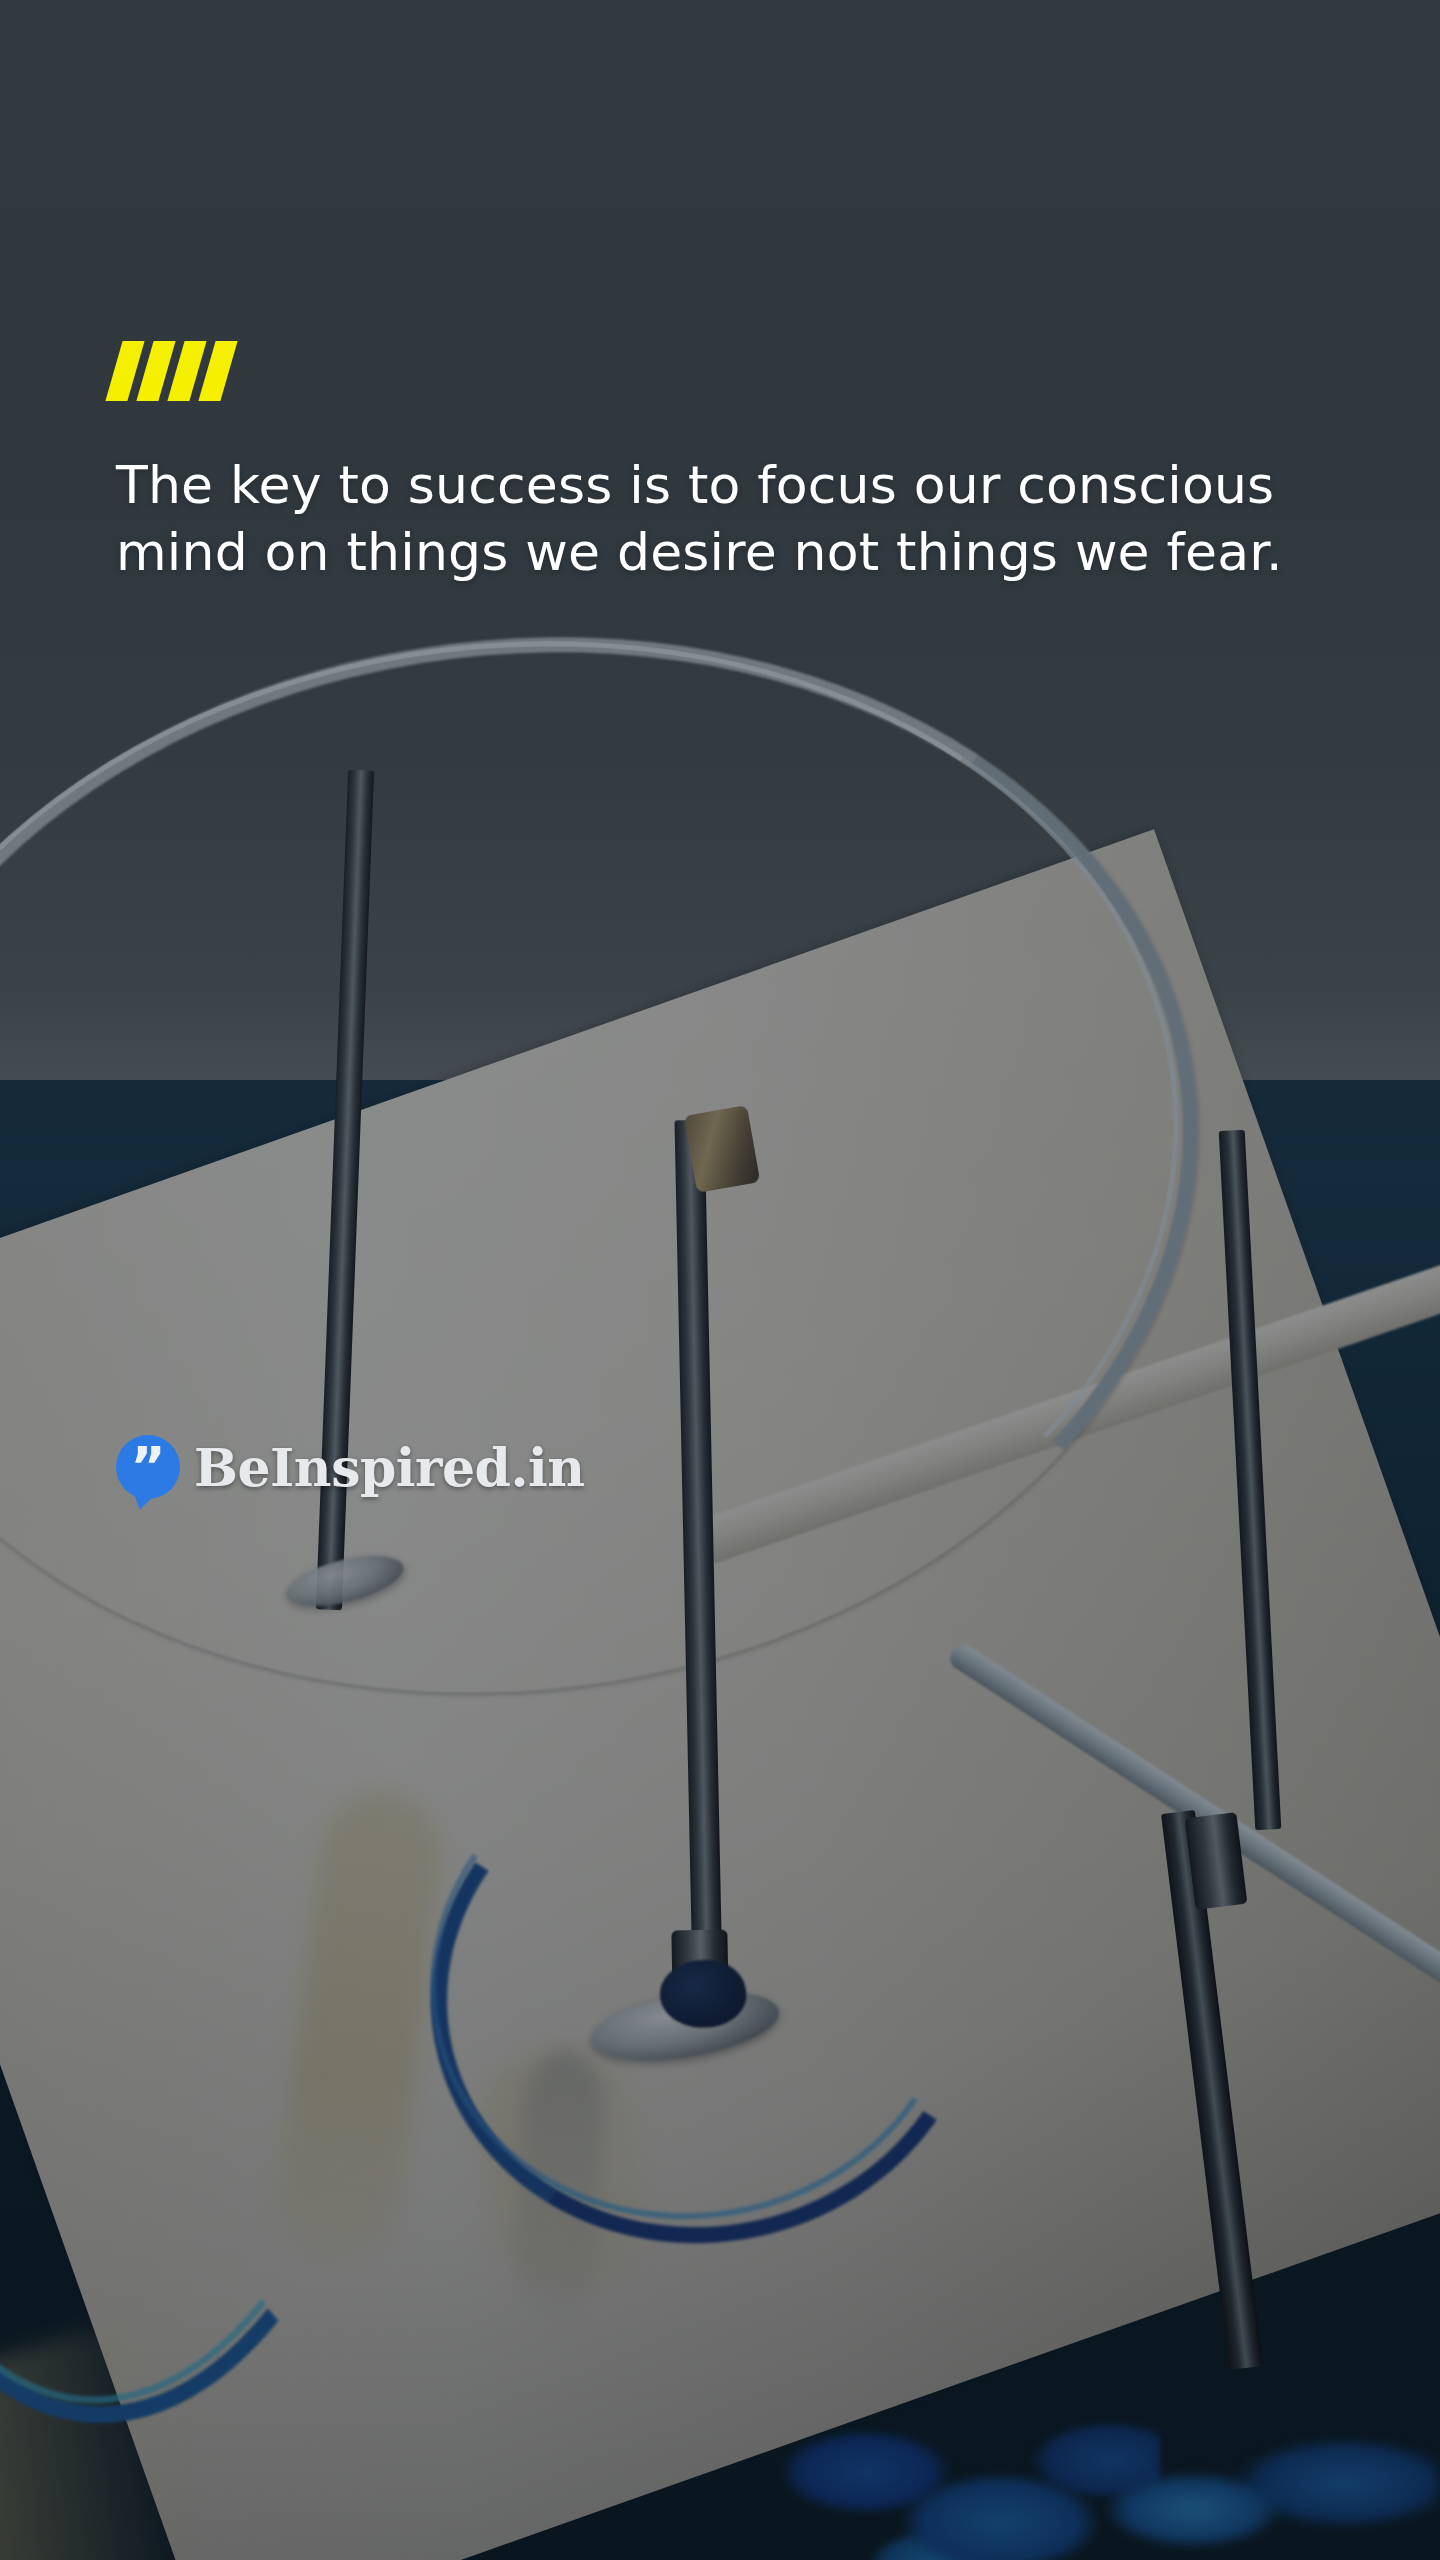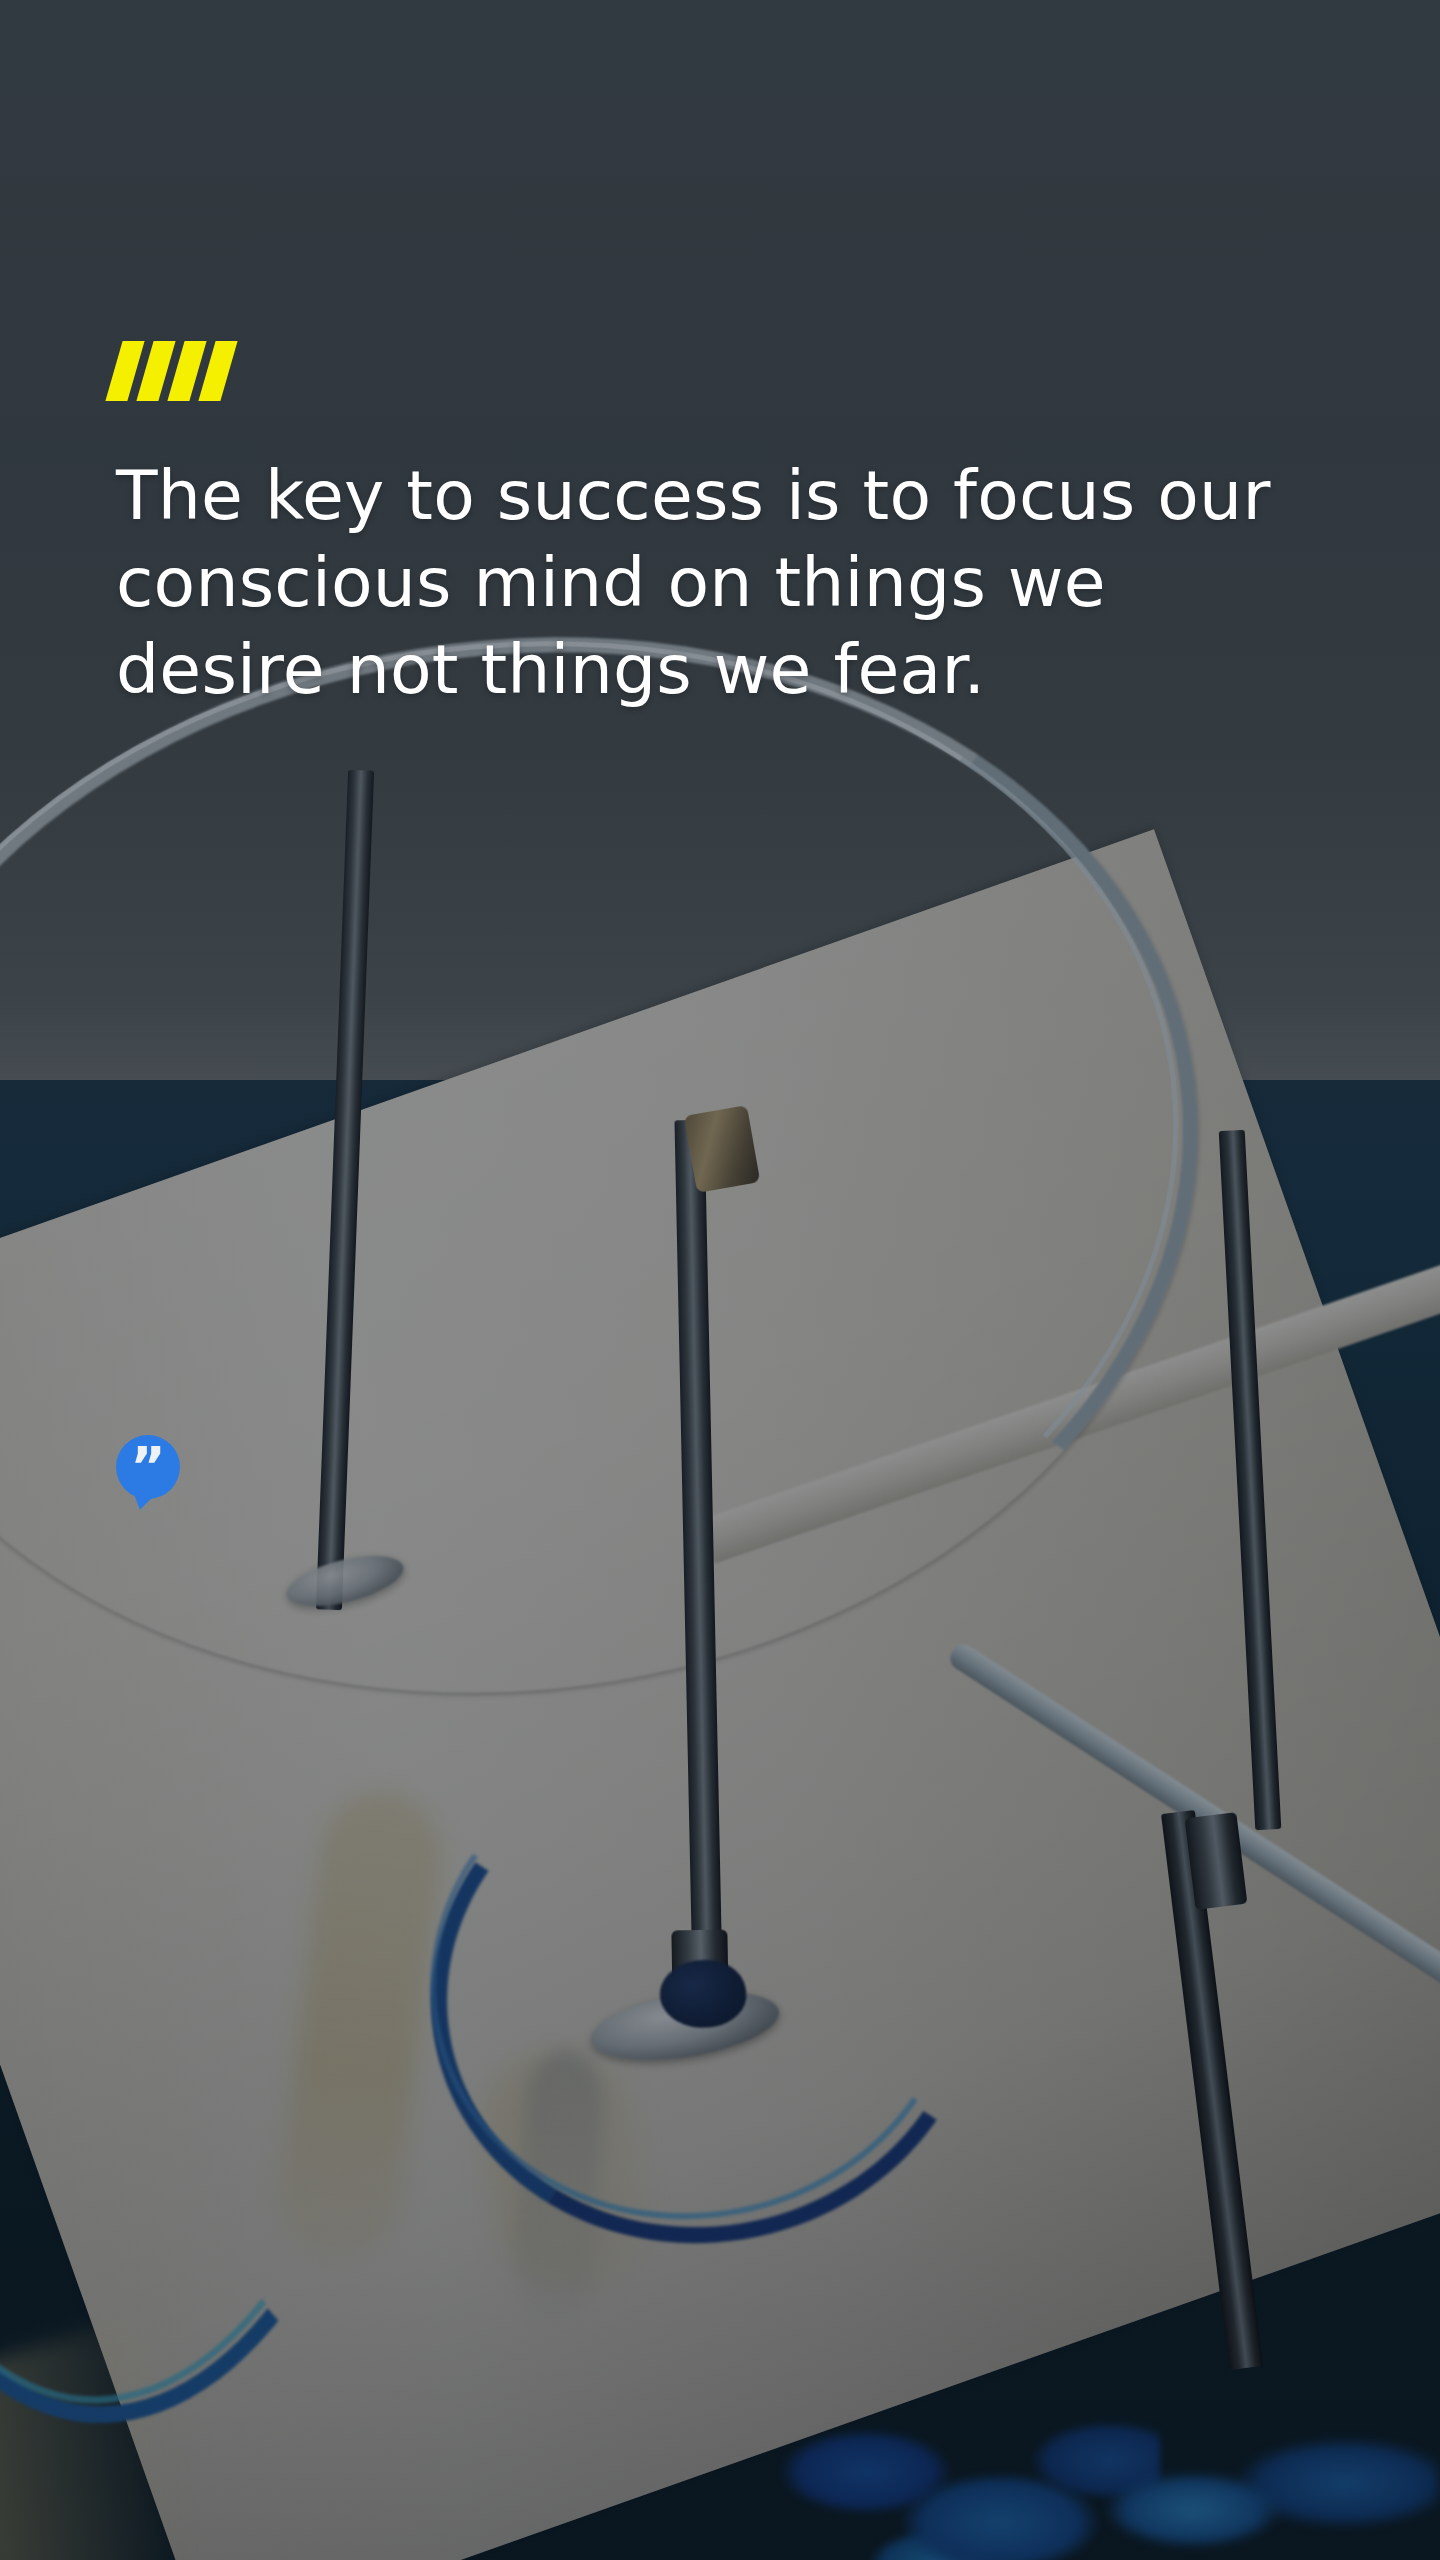--- a/index.html
+++ b/index.html
@@ -255,21 +255,21 @@
   }
   .quote-mark i {
     display: block; width: 22px; height: 60px;
     background: #f5f000;
     transform: skewX(-16deg);
   }
 
   .quote-text {
     position: absolute; left: 116px; top: 452px; width: 1182px;
     color: #ffffff;
-    font-size: 68px;
+    font-size: 52px;
     line-height: 1.28;
     font-weight: 400;
     letter-spacing: .2px;
     text-shadow: 0 2px 6px rgba(0,0,0,.28);
   }
 
   .author {
     position: absolute; left: 118px; top: 1215px;
     color: #f5f000;
     font-size: 57px;
@@ -383,16 +383,17 @@
 
     <div class="quote-text">The key to success is to focus our conscious mind on things we desire not things we fear.</div>
 
 
     <div class="brand">
       <div class="brand-badge">
         <span class="bubble"></span>
         <span class="tail"></span>
         <span class="qm">”</span>
       </div>
+      <span class="brand-name">BeInspired.in</span>
     </div>
 
   </div>
 </div>
 
 </body></html>

